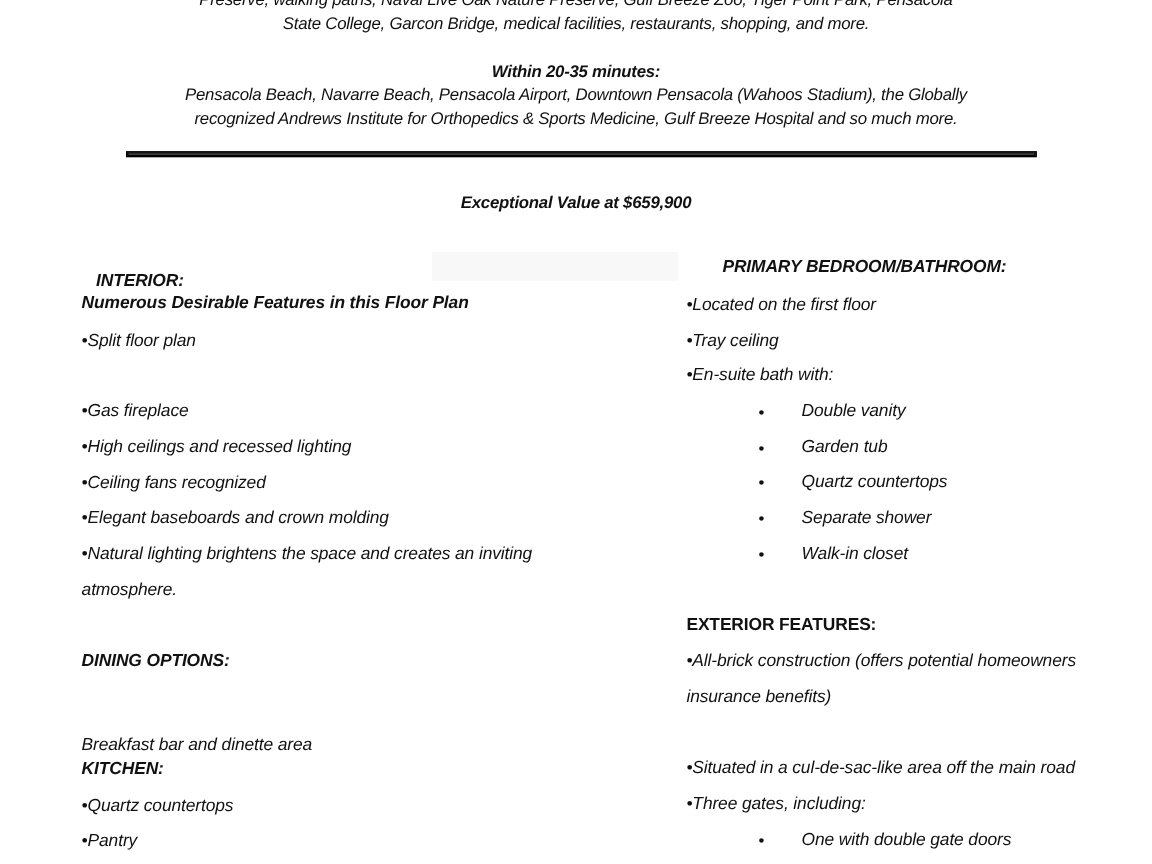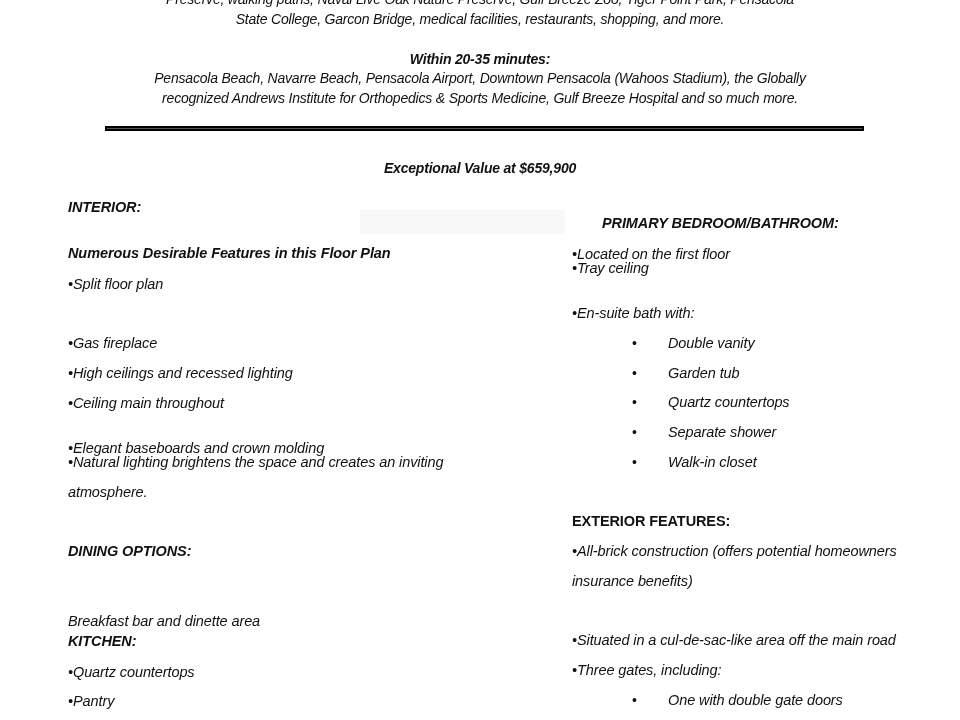--- a/index.html
+++ b/index.html
@@ -47,40 +47,40 @@
   <div class="center-line bold" style="top:49px;">Within 20-35 minutes:</div>
   <div class="center-line" style="top:68px;">Pensacola Beach, Navarre Beach, Pensacola Airport, Downtown Pensacola (Wahoos Stadium), the Globally</div>
   <div class="center-line" style="top:88px;">recognized Andrews Institute for Orthopedics &amp; Sports Medicine, Gulf Breeze Hospital and so much more.</div>
 
   <div class="rule"></div>
 
   <div class="center-line bold" style="top:158px;text-align:center;">Exceptional Value at $659,900</div>
 
   <div class="faint-box"></div>
 
-  <div class="line heading col-left" style="top:197px;">INTERIOR:</div>
+  <div class="line heading col-left" style="top:224px;margin-left:12px;">INTERIOR:</div>
   <div class="line heading col-left" style="top:243px;">Numerous Desirable Features in this Floor Plan</div>
   <div class="line col-left" style="top:274px;">•Split floor plan</div>
   <div class="line col-left" style="top:333px;">•Gas fireplace</div>
   <div class="line col-left" style="top:363px;">•High ceilings and recessed lighting</div>
-  <div class="line col-left" style="top:393px;">•Ceiling main throughout</div>
-  <div class="line col-left" style="top:438px;">•Elegant baseboards and crown molding</div>
+  <div class="line col-left" style="top:393px;">•Ceiling fans recognized</div>
+  <div class="line col-left" style="top:422px;">•Elegant baseboards and crown molding</div>
   <div class="line col-left" style="top:452px;">•Natural lighting brightens the space and creates an inviting</div>
   <div class="line col-left" style="top:482px;">atmosphere.</div>
 
   <div class="line heading col-left" style="top:541px;">DINING OPTIONS:</div>
   <div class="line col-left" style="top:571px;margin-top:40px;">Breakfast bar and dinette area</div>
 
   <div class="line heading col-left" style="top:631px;">KITCHEN:</div>
   <div class="line col-left" style="top:662px;">•Quartz countertops</div>
   <div class="line col-left" style="top:691px;">•Pantry</div>
 
   <div class="line heading col-right" style="top:213px;margin-left:30px;">PRIMARY BEDROOM/BATHROOM:</div>
   <div class="line col-right" style="top:244px;">•Located on the first floor</div>
-  <div class="line col-right" style="top:258px;text-align:center;">•Tray ceiling</div>
+  <div class="line col-right" style="top:274px;text-align:center;">•Tray ceiling</div>
   <div class="line col-right" style="top:303px;">•En-suite bath with:</div>
 
   <div class="sub-bullet" style="left:632px; top:333px;">•</div>
   <div class="line" style="left:668px; top:333px;">Double vanity</div>
   <div class="sub-bullet" style="left:632px; top:363px;">•</div>
   <div class="line" style="left:668px; top:363px;">Garden tub</div>
   <div class="sub-bullet" style="left:632px; top:392px;">•</div>
   <div class="line" style="left:668px; top:392px;">Quartz countertops</div>
   <div class="sub-bullet" style="left:632px; top:422px;">•</div>
   <div class="line" style="left:668px; top:422px;">Separate shower</div>

